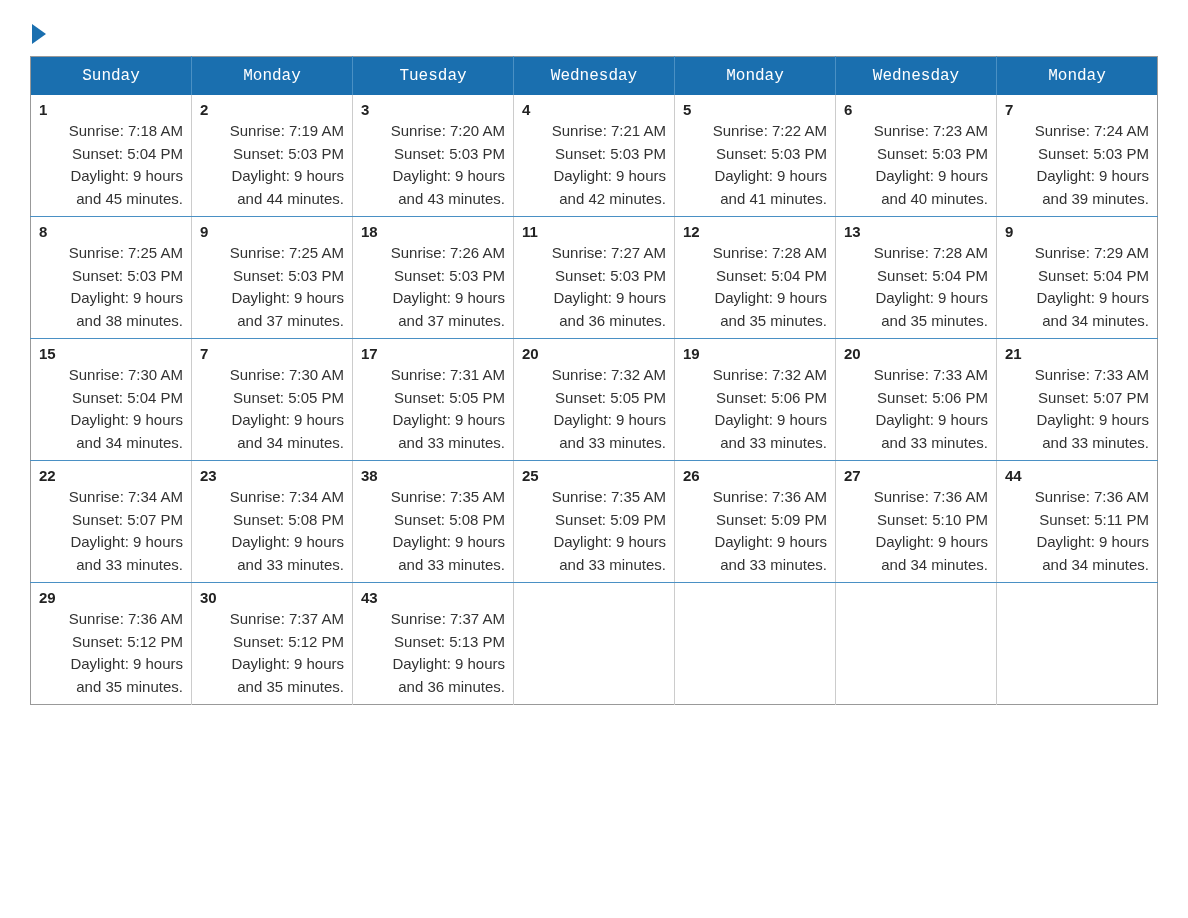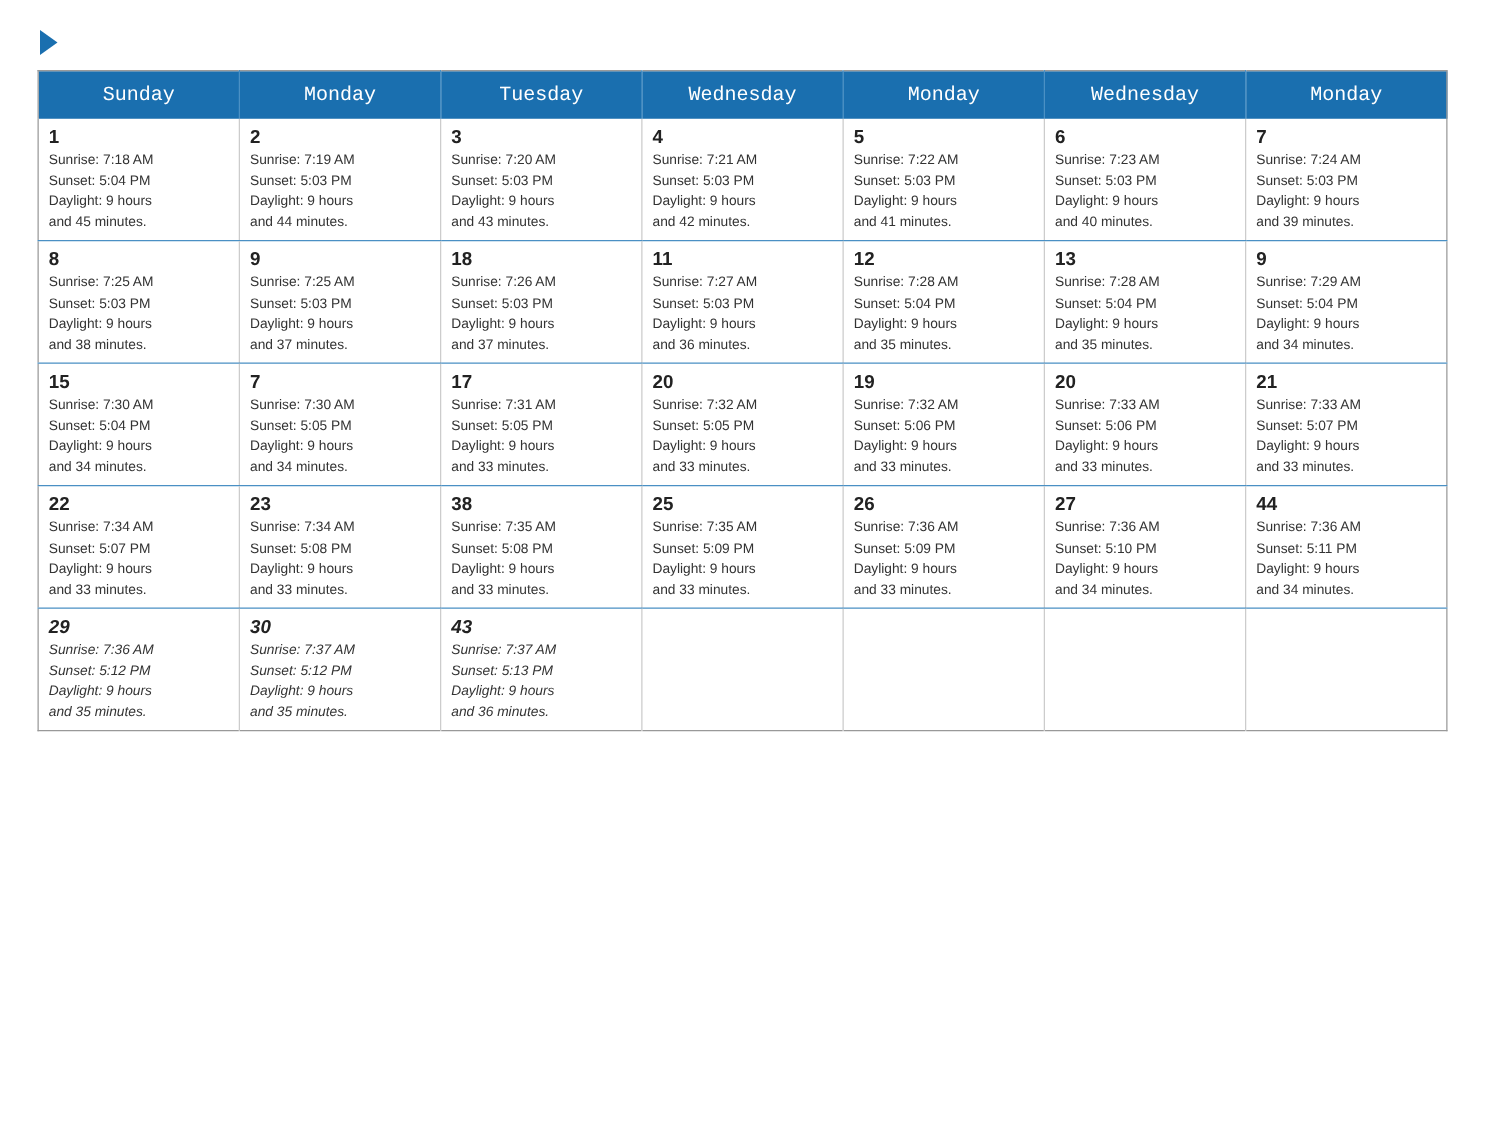--- a/index.html
+++ b/index.html
@@ -87,32 +87,32 @@
       width: 14.28%;
       font-size: 13.5px;
       color: #333;
       min-height: 90px;
     }
     .calendar-table td:last-child {
       border-right: none;
     }
     .calendar-table tr:last-child td {
       border-bottom: none;
-      font-style: italic;
     }
     .day-number {
       font-size: 15px;
       font-weight: bold;
       color: #222;
       margin-bottom: 2px;
     }
     .day-info {
-      font-size: 11px;
+      font-size: 15px;
       color: #333;
       line-height: 1.5;
+      text-align: right;
     }
     .empty-cell {
       background: #fff;
     }
   </style>
 </head>
 <body>
 
 <div class="header">
   <div class="logo">

